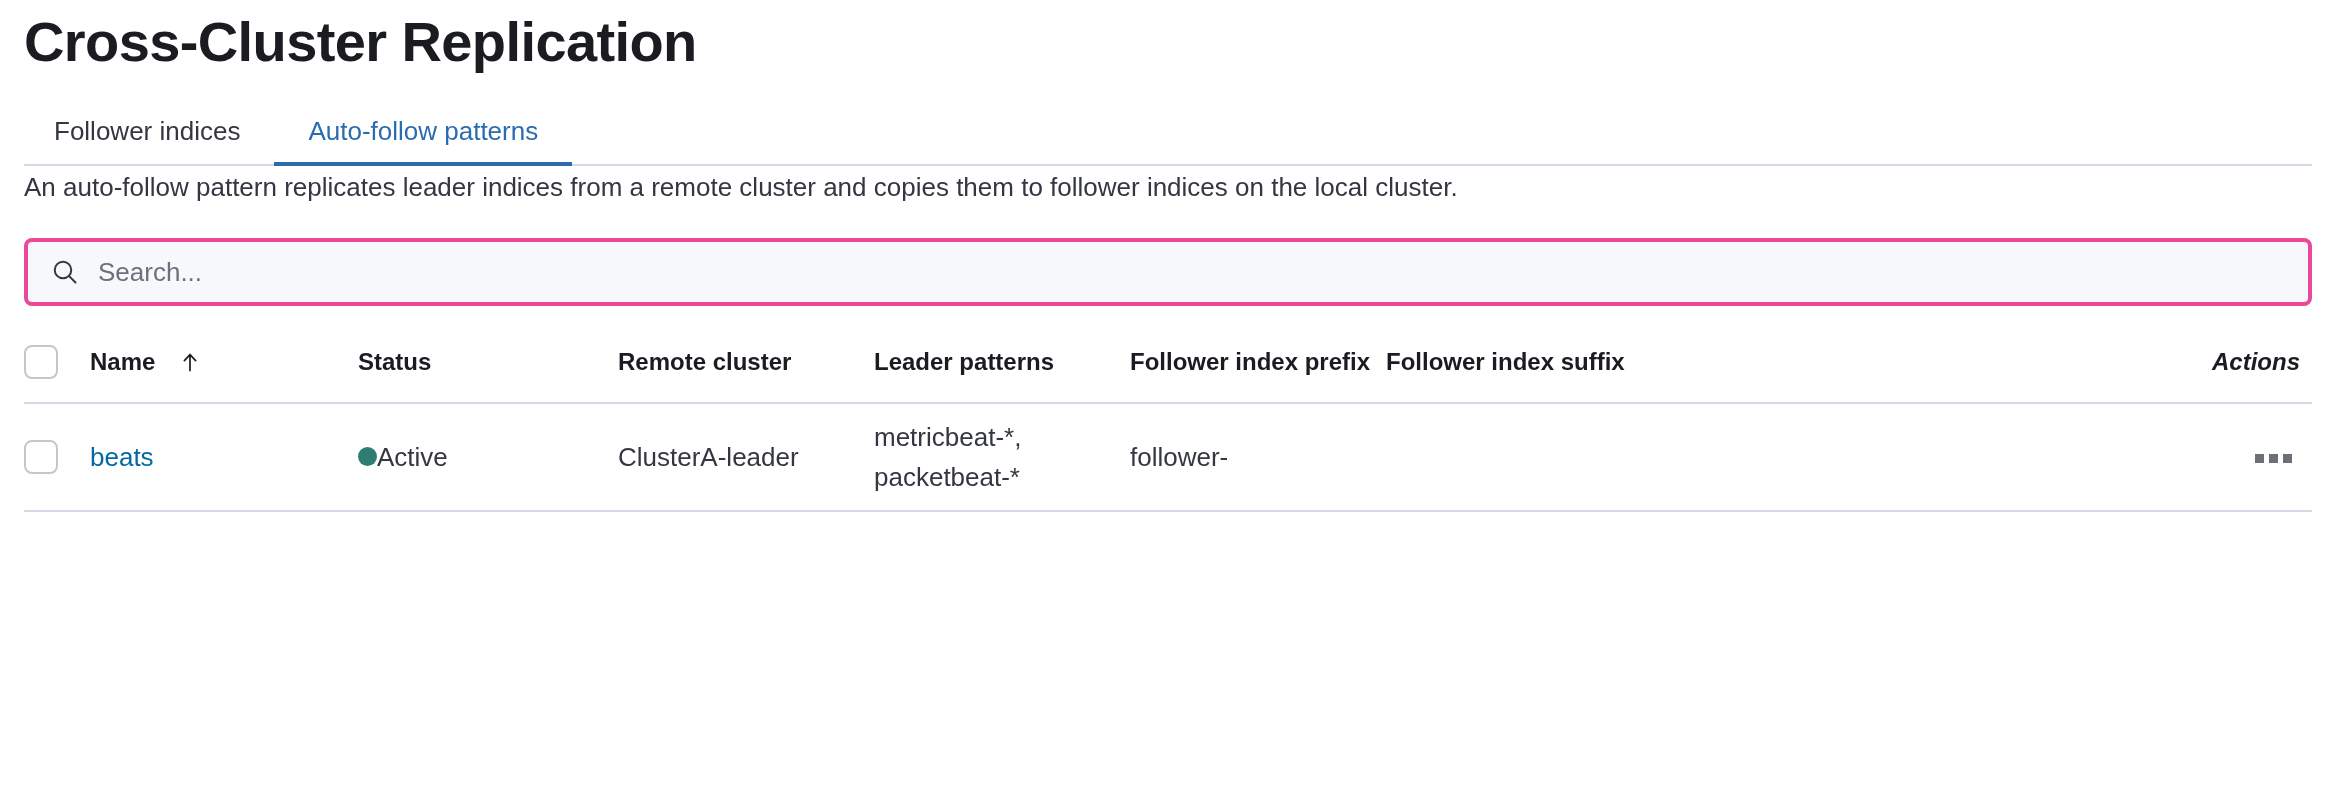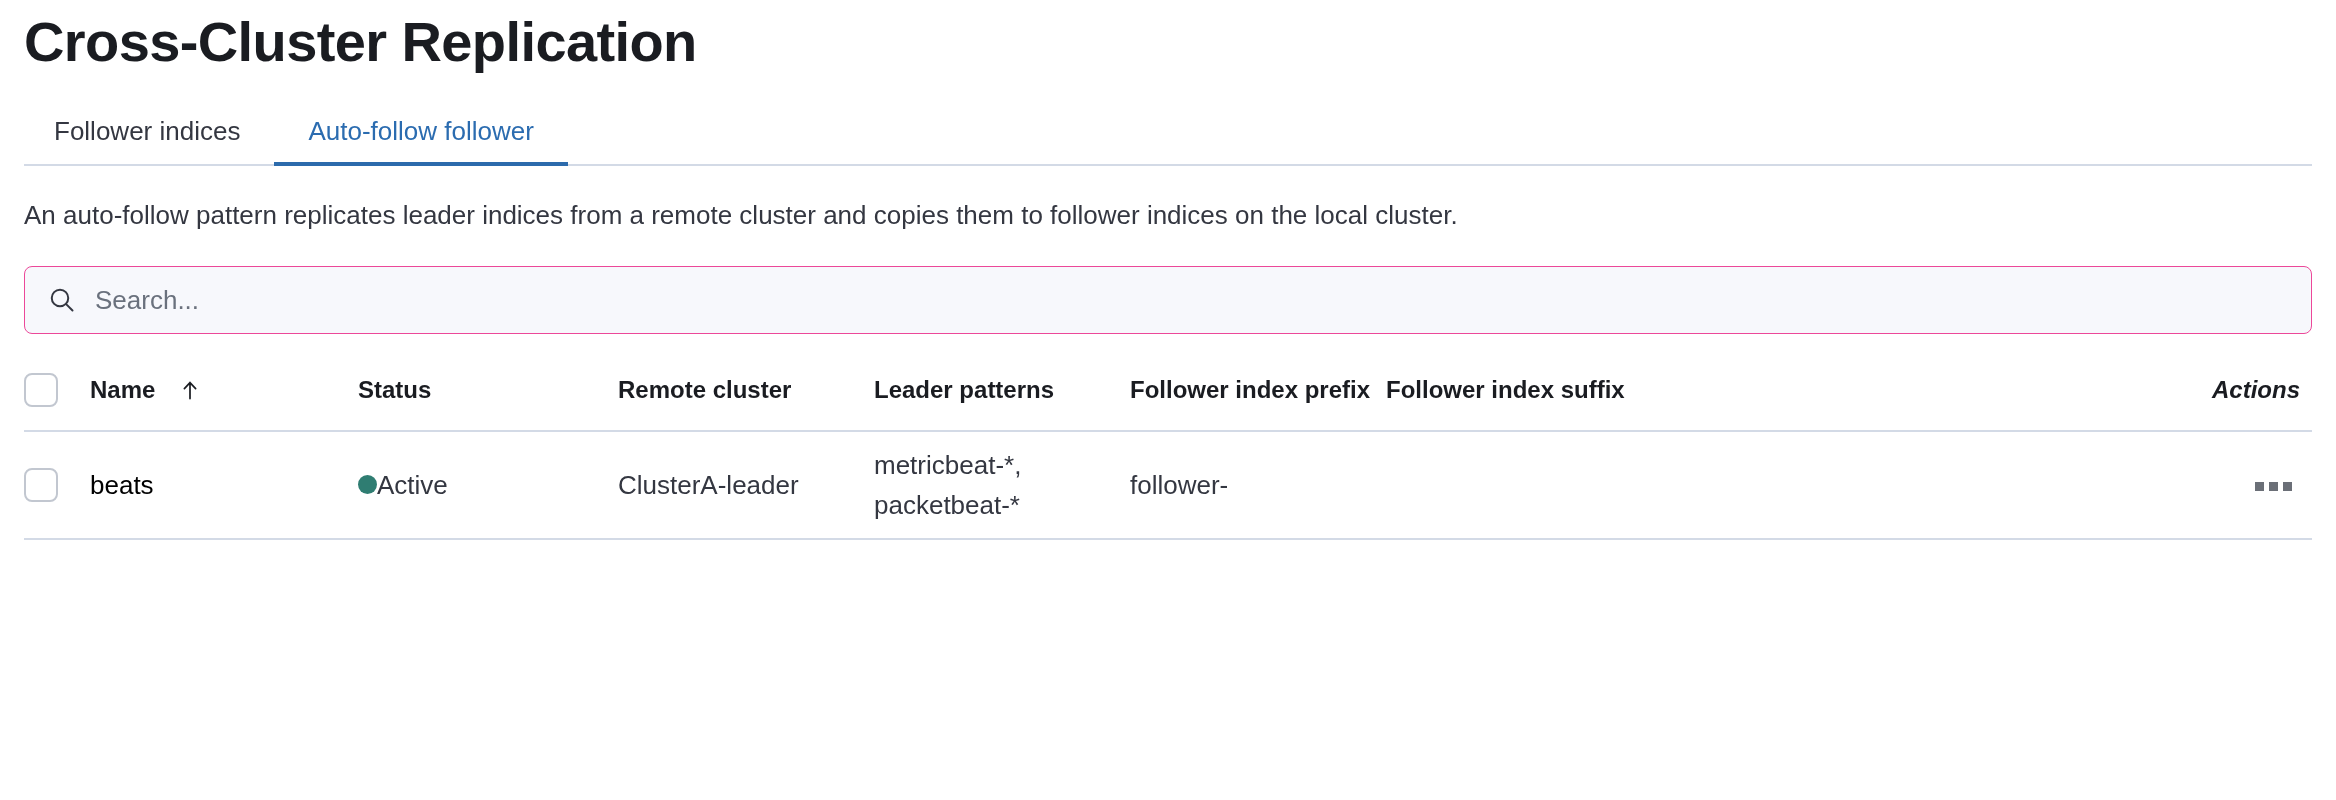--- a/index.html
+++ b/index.html
@@ -65,21 +65,20 @@
     bottom: -2px;
     height: 4px;
     background: #2c6bac;
   }
 
   
   .desc-row {
     display: flex;
     align-items: flex-start;
     justify-content: space-between;
-    margin-top: 28px;
     gap: 40px;
   }
   .desc-text {
     font-size: 26px;
     line-height: 42px;
     color: #343741;
     max-width: 1700px;
     font-weight: 400;
   }
   .create-btn {
@@ -107,21 +106,21 @@
     justify-content: center;
     width: 30px;
     height: 30px;
   }
 
   
   .search-bar {
     margin-top: 30px;
     height: 68px;
     background: #f7f8fc;
-    border: 1px solid #ec4899;
+    border: 4px solid #ec4899;
     border-radius: 8px;
     display: flex;
     align-items: center;
     padding: 0 22px;
     box-sizing: border-box;
     box-shadow: inset 0 0 0 0 rgba(0,0,0,0);
   }
   .search-icon {
     flex: none;
     display: inline-flex;
@@ -201,21 +200,21 @@
     cursor: pointer;
   }
   .sort-arrow {
     display: inline-flex;
     align-items: center;
     justify-content: center;
     width: 20px;
     height: 22px;
   }
   .cell-link {
-    color: #000000;
+    color: #0369a1;
     text-decoration: none;
     cursor: pointer;
     font-size: 26px;
     text-align: center;
   }
   .status-cell {
     display: inline-flex;
     align-items: center;
     gap: 0;
   }
@@ -295,21 +294,21 @@
 </style>
 </head>
 <body>
 
 <div class="page">
 
   <h1 class="page-title">Cross-Cluster Replication</h1>
 
   <div class="tabs">
     <div class="tab">Follower indices</div>
-    <div class="tab active">Auto-follow follower</div>
+    <div class="tab active">Auto-follow patterns</div>
   </div>
 
   <div class="desc-row">
     <div class="desc-text">An auto-follow pattern replicates leader indices from a remote cluster and copies them to follower indices on the local cluster.</div>
   </div>
 
   <div class="search-bar">
     <span class="search-icon">
       <svg width="30" height="30" viewBox="0 0 24 24" fill="none" aria-hidden="true">
         <circle cx="10.4" cy="10.4" r="6.6" stroke="#343741" stroke-width="1.6"></circle>

